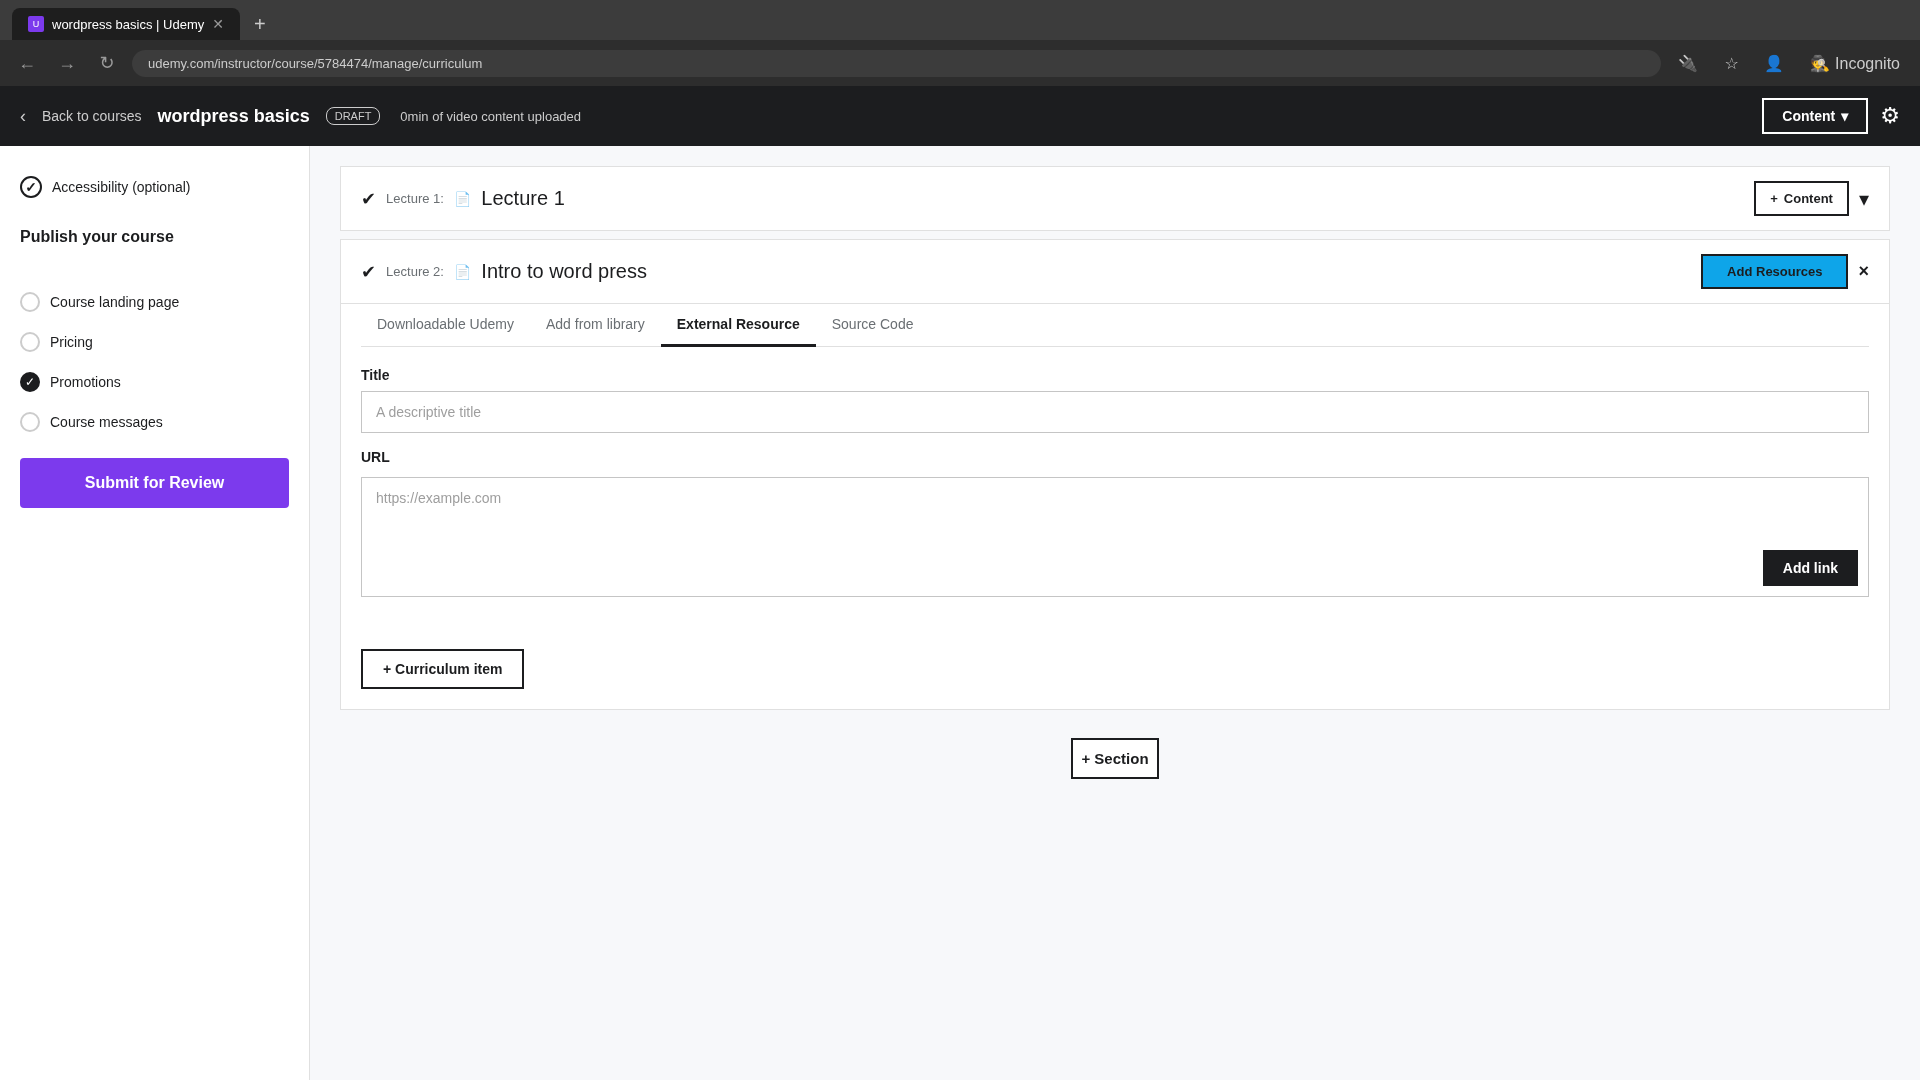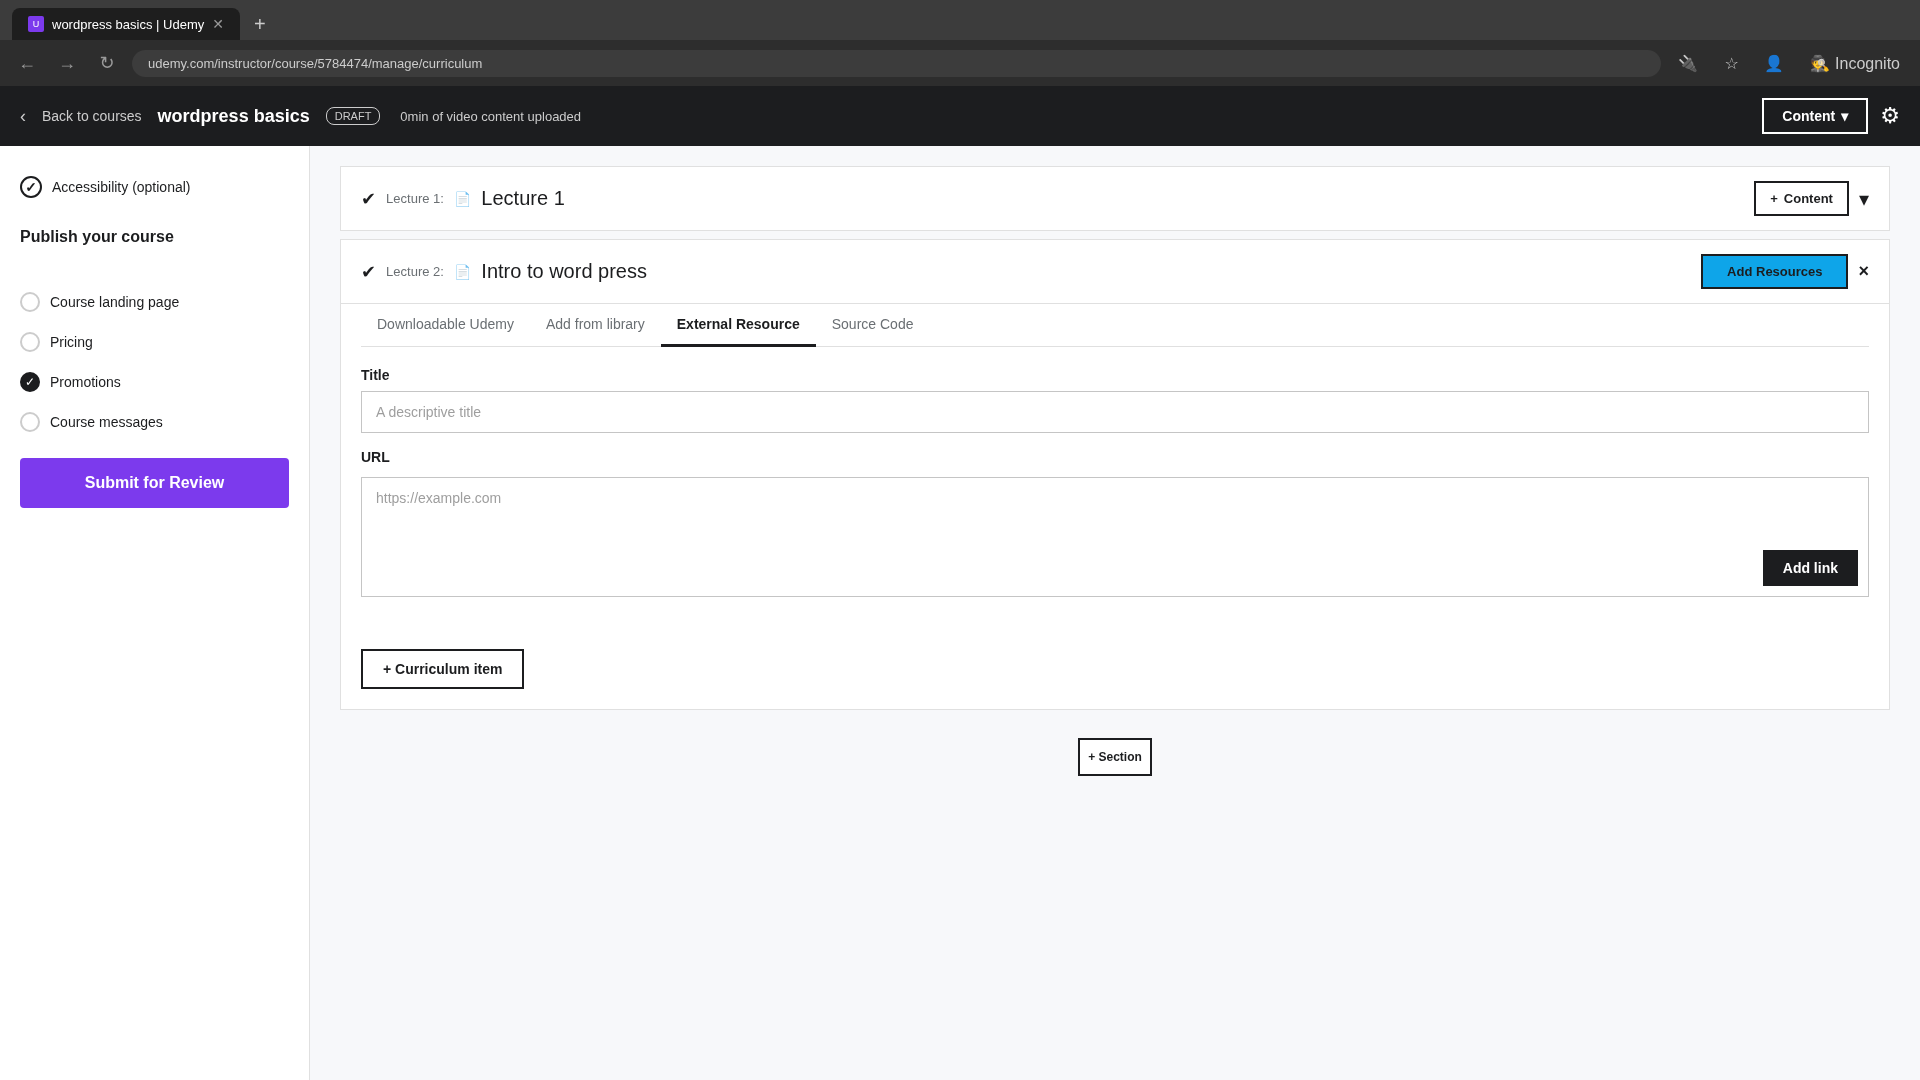--- a/index.html
+++ b/index.html
@@ -69,21 +69,21 @@
     .text-input::placeholder { color: #9e9e9e; }
     .field-group { margin-bottom: 16px; }
     .url-box { border: 1px solid #c5c5c5; padding: 12px 14px; min-height: 120px; position: relative; display: flex; flex-direction: column; margin-top: 12px; }
     .url-input { border: none; outline: none; font-size: 14px; color: #1c1d1f; width: 100%; }
     .url-input::placeholder { color: #9e9e9e; }
     .add-link-btn { position: absolute; bottom: 10px; right: 10px; background: #1c1d1f; color: white; border: none; padding: 10px 20px; font-size: 14px; font-weight: 600; cursor: pointer; }
 
     
     .curriculum-item-btn { display: flex; align-items: center; gap: 6px; border: 2px solid #1c1d1f; background: #fff; color: #1c1d1f; font-size: 14px; font-weight: 600; padding: 10px 20px; cursor: pointer; margin: 16px 20px 20px; width: fit-content; }
     .section-area { padding: 20px 0; display: flex; justify-content: center; }
-    .section-btn { display: flex; align-items: center; gap: 6px; border: 2px solid #1c1d1f; background: #fff; color: #1c1d1f; font-size: 12px; font-weight: 600; padding: 10px 8px; cursor: pointer; }
+    .section-btn { display: flex; align-items: center; gap: 6px; border: 2px solid #1c1d1f; background: #fff; color: #1c1d1f; font-size: 15px; font-weight: 600; padding: 10px 8px; cursor: pointer; }
     .doc-icon { font-size: 14px; }
   </style>
 </head>
 <body>
 
 <div class="browser-chrome">
   <div class="tab-bar">
     <div class="tab">
       <div class="tab-favicon">U</div>
       <span>wordpress basics | Udemy</span>

